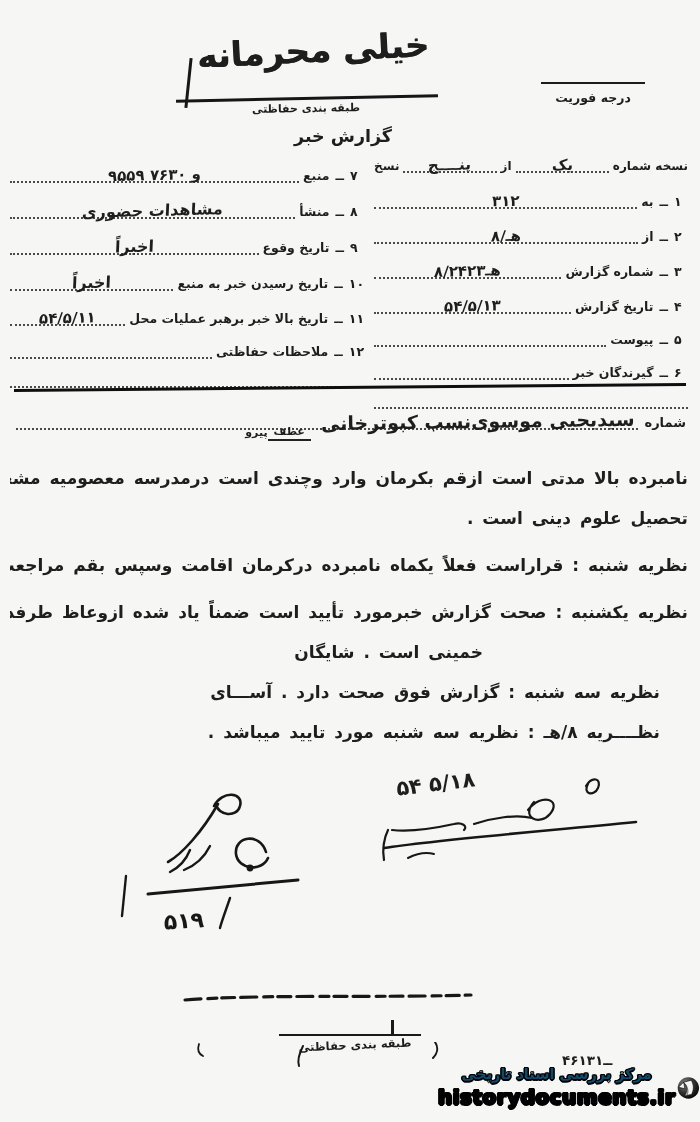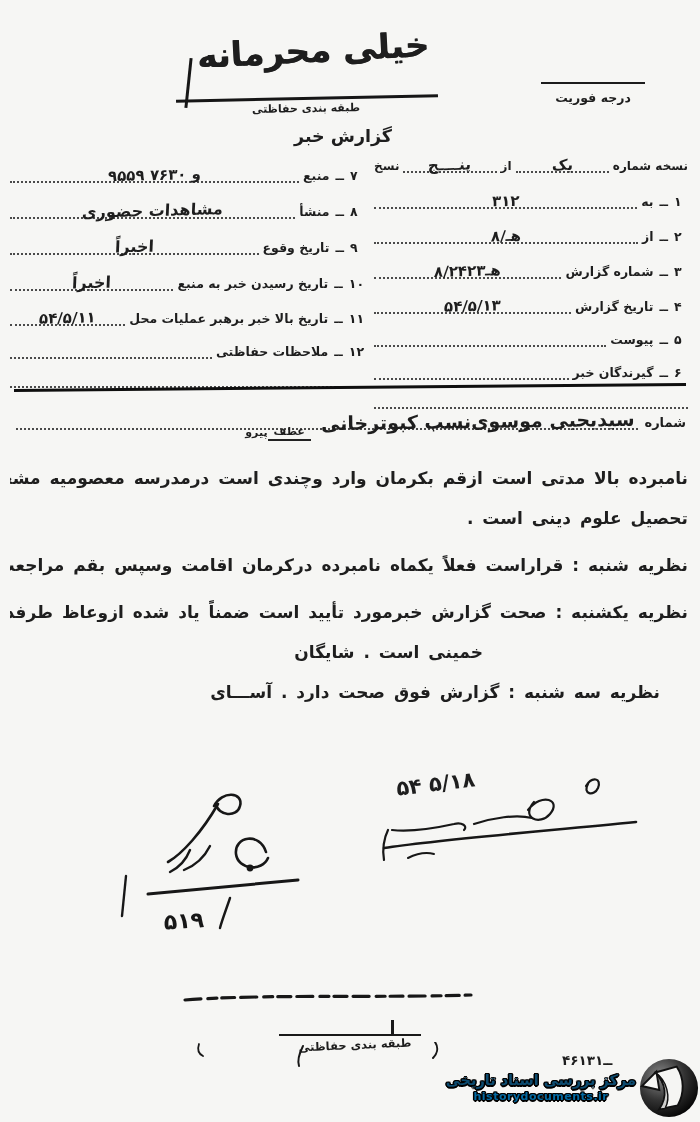--- a/index.html
+++ b/index.html
@@ -67,21 +67,21 @@
   .stamp-cap{position:absolute;left:82px;top:52px;width:180px;text-align:center;font-size:11.5px;
              font-weight:bold;transform:rotate(-2.5deg);}
   .form-no{position:absolute;left:562px;top:1031px;font-size:13.5px;font-weight:bold;letter-spacing:1px;margin-top:21px;}
 
   
   .wm{position:absolute;left:438px;top:1054px;width:262px;height:68px;display:flex;align-items:center;
       justify-content:flex-end;direction:ltr;gap:2px;}
   .wm-texts{text-align:center;line-height:1.35;}
   .wm-fa{font-size:14.5px;font-weight:bold;color:#0c4a6e;
          text-shadow:-1.5px 0 #000,1.5px 0 #000,0 -1.5px #000,0 1.5px #000,-1px -1px #000,1px 1px #000,1px -1px #000,-1px 1px #000;}
-  .wm-url{font-size:11px;font-weight:bold;color:#0369a1;letter-spacing:0.5px;
+  .wm-url{font-size:20px;font-weight:bold;color:#000000;letter-spacing:0.5px;
           text-shadow:-1.5px 0 #000,1.5px 0 #000,0 -1.5px #000,0 1.5px #000,-1px -1px #000,1px 1px #000,1px -1px #000,-1px 1px #000;}
 </style>
 </head>
 <body>
 
 <div class="page">
 
   <div class="cls-hw">خیلی محرمانه</div>
   <div class="cls-underline"></div>
   <div class="cls-hook"></div>
@@ -198,20 +198,21 @@
     </span>
   </div>
 
   <div class="body">
     <div class="bline">نامبرده بالا مدتی است ازقم بکرمان وارد وچندی است درمدرسه معصومیه مشغول</div>
     <div class="bline">تحصیل علوم دینی است .</div>
     <div class="bline gap">نظریه شنبه : قراراست فعلاً یکماه نامبرده درکرمان اقامت وسپس بقم مراجعت</div>
     <div class="bline gap">نظریه یکشنبه : صحت گزارش خبرمورد تأیید است ضمناً یاد شده ازوعاظ طرفدار</div>
     <div class="bline ind-lg">خمینی است . شایگان</div>
     <div class="bline ind-sm">نظریه سه شنبه : گزارش فوق صحت دارد . آســـای</div>
+    <div class="bline ind-sm">نظــــریه ۸/هـ : نظریه سه شنبه مورد تایید میباشد .</div>
   </div>
 
   <div class="arch-note">
     <div class="arch-date ltr">۵۴ ۵/۱۸</div>
     <svg class="scribble" width="272" height="96" viewBox="0 0 272 96">
       <path d="M208,14 c6,-10 16,-8 12,2 c-4,9 -16,6 -10,-4" stroke-width="2.2"></path>
       <path d="M150,38 c14,-18 34,-10 22,4 c-10,12 -30,4 -16,-12" stroke-width="2.2"></path>
       <path d="M96,52 c18,-6 42,-10 58,-6" stroke-width="2.2"></path>
       <path d="M14,58 c20,2 44,-2 62,-6 c8,-2 14,2 10,6" stroke-width="2.2"></path>
       <path d="M6,76 c50,-8 150,-16 252,-26" stroke-width="2.6"></path>

